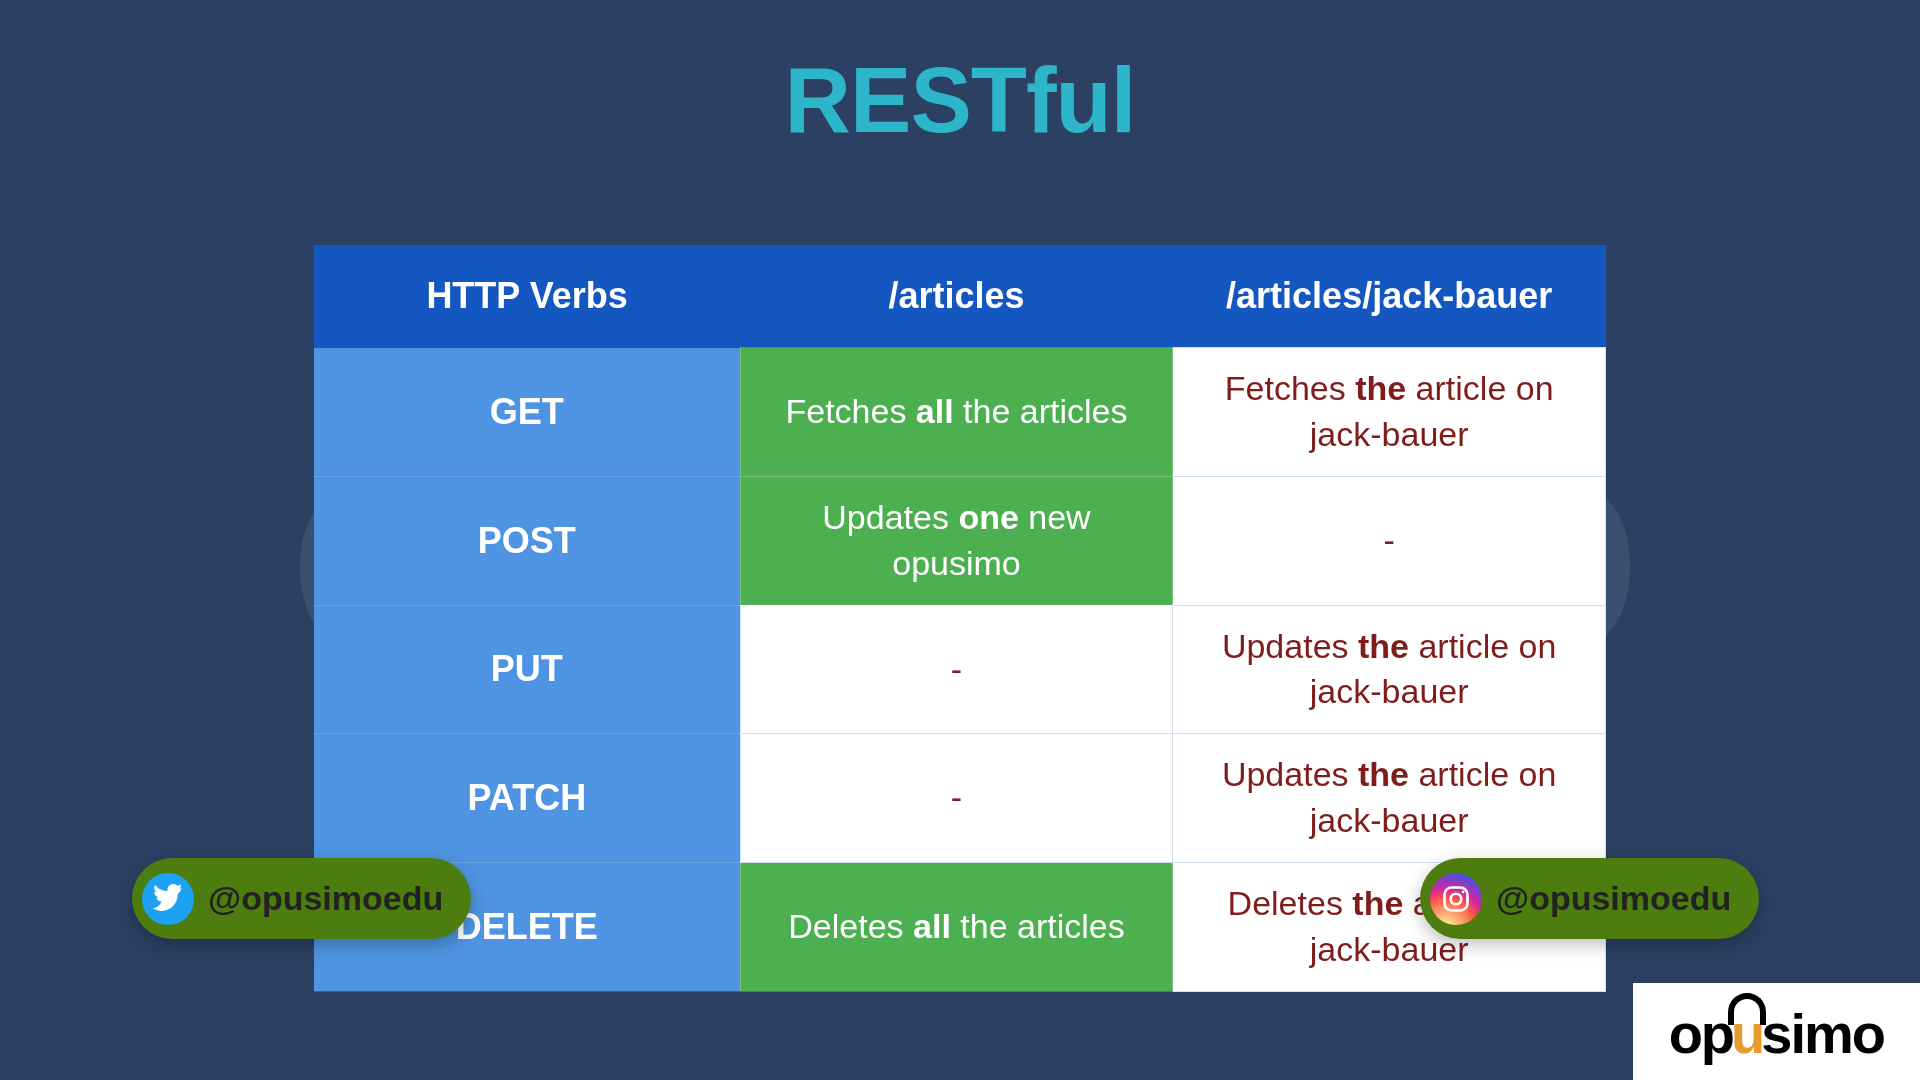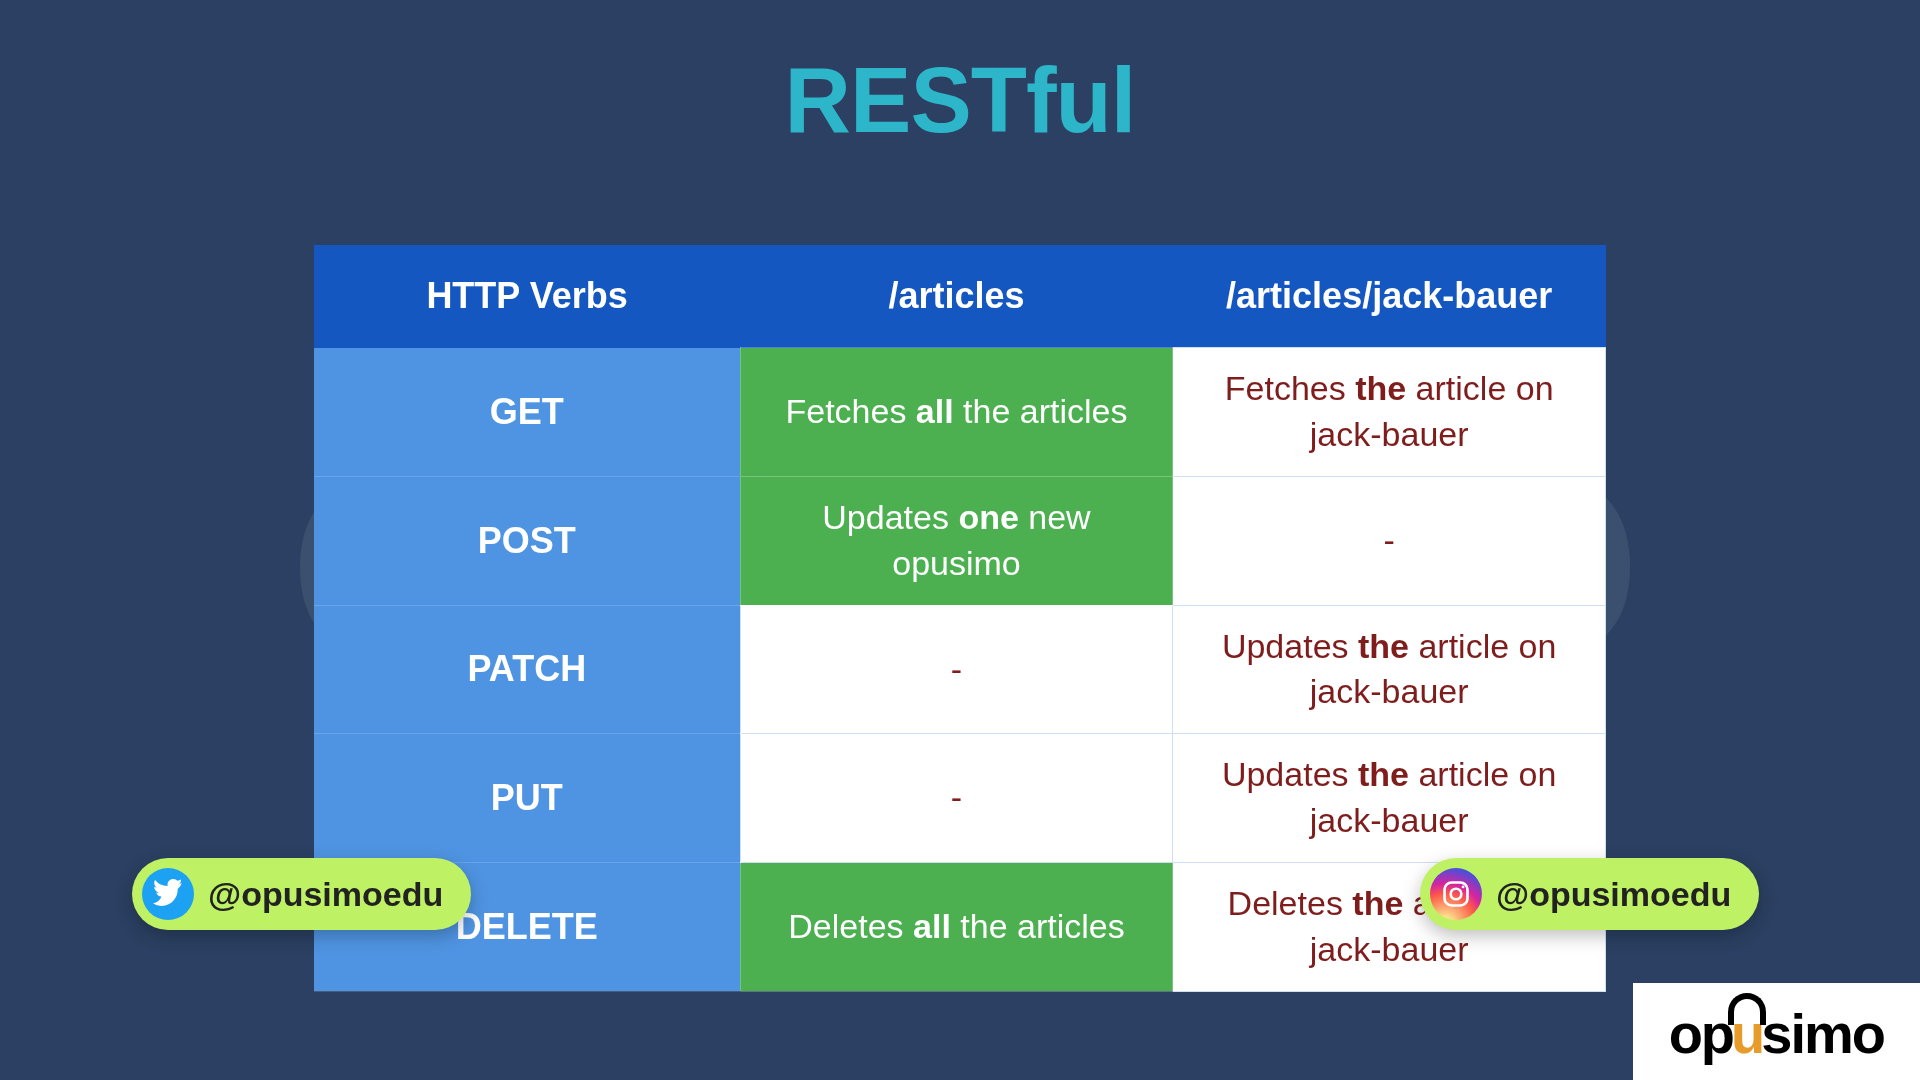--- a/index.html
+++ b/index.html
@@ -70,22 +70,22 @@
       line-height: 1.35;
     }
     td.hl {
       background: #4caf50;
       color: #fff;
       border: 1px solid rgba(255,255,255,.25);
     }
     td.cell b, td.hl b { font-weight: 700; }
     .pill {
       position: absolute;
-      height: 72px;
-      background: #bef264;
+      height: 81px;
+      background: #4d7c0f;
       border-radius: 50px;
       display: flex;
       align-items: center;
       padding: 0 28px 0 10px;
       box-shadow: 0 6px 18px rgba(0,0,0,.25);
       font-size: 34px;
       font-weight: 700;
       color: #222;
       gap: 14px;
     }
@@ -154,26 +154,26 @@
           <td class="verb">GET</td>
           <td class="cell hl"><span>Fetches </span><b>all</b><span> the articles</span></td>
           <td class="cell"><span>Fetches </span><b>the</b><span> article on jack-bauer</span></td>
         </tr>
         <tr>
           <td class="verb">POST</td>
           <td class="cell hl"><span>Updates </span><b>one</b><span> new opusimo</span></td>
           <td class="cell">-</td>
         </tr>
         <tr>
-          <td class="verb">PATCH</td>
+          <td class="verb">PUT</td>
           <td class="cell">-</td>
           <td class="cell"><span>Updates </span><b>the</b><span> article on jack-bauer</span></td>
         </tr>
         <tr>
-          <td class="verb">PUT</td>
+          <td class="verb">PATCH</td>
           <td class="cell">-</td>
           <td class="cell"><span>Updates </span><b>the</b><span> article on jack-bauer</span></td>
         </tr>
         <tr>
           <td class="verb">DELETE</td>
           <td class="cell hl"><span>Deletes </span><b>all</b><span> the articles</span></td>
           <td class="cell"><span>Deletes </span><b>the</b><span> article on jack-bauer</span></td>
         </tr>
       </tbody>
   </table>

